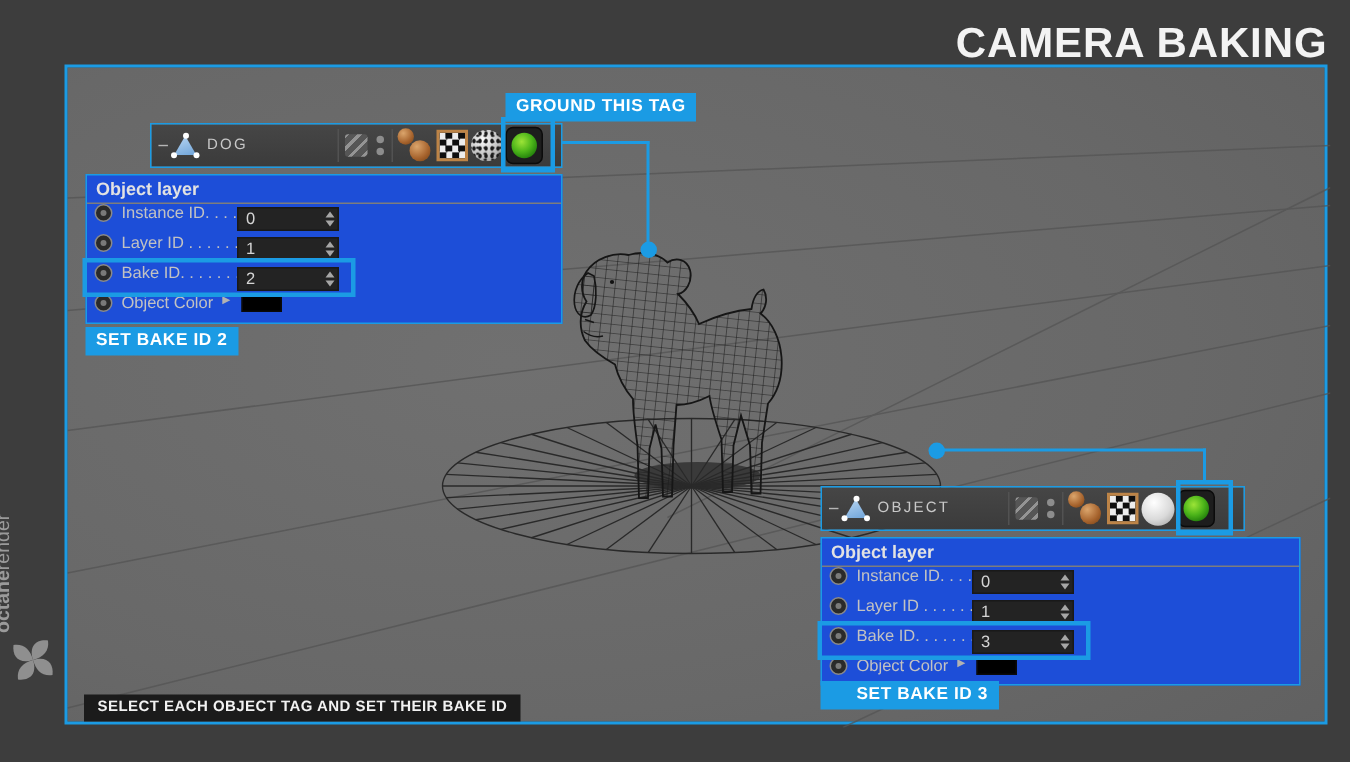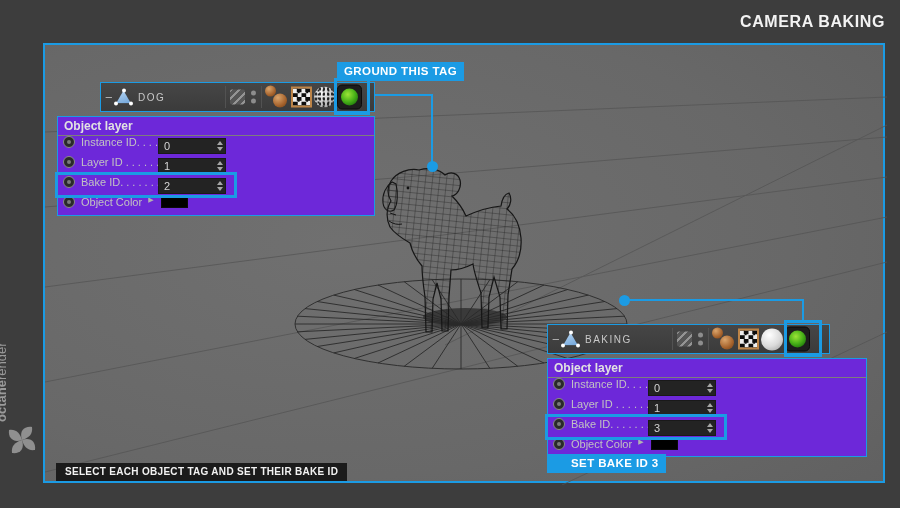--- a/index.html
+++ b/index.html
@@ -1,21 +1,21 @@
 <!DOCTYPE html>
 <html><head>
 <meta charset="utf-8">
 <style>
   :root{ --accent:#1b9be4; }
   *{margin:0;padding:0;box-sizing:border-box;}
   body{background:#222;font-family:"Liberation Sans","DejaVu Sans",sans-serif;}
   #root{position:relative;width:900px;height:508px;background:#3d3d3d;overflow:hidden;}
 
   
-  .title{position:absolute;right:15px;top:13px;font-weight:bold;font-size:16px;letter-spacing:.6px;color:#f3f3f3;white-space:nowrap;}
+  .title{position:absolute;right:15px;top:13px;font-weight:bold;font-size:28px;letter-spacing:.6px;color:#f3f3f3;white-space:nowrap;}
 
   
   #viewport{position:absolute;left:43px;top:43px;width:842px;height:440px;
     border:2px solid var(--accent);
     background:radial-gradient(120% 120% at 35% 45%, #707070 0%, #686868 45%, #585858 100%);}
   #scene{position:absolute;left:0;top:0;}
 
   
   .objrow{position:absolute;height:30px;background:linear-gradient(#464646,#3b3b3b);
     border:1px solid var(--accent);}
@@ -47,21 +47,21 @@
       radial-gradient(#222 0.8px,transparent 1.4px),
       radial-gradient(circle at 38% 32%,#fbfbfb,#bcbcbc 60%,#8e8e8e);
     background-size:4px 5px,5px 4px,100% 100%;background-position:0 0,2px 2px,0 0;}
   .wsphere{width:22px;height:22px;border-radius:50%;
     background:radial-gradient(circle at 38% 30%,#ffffff,#dadada 55%,#9c9c9c);}
   .octag{width:25px;height:25px;border-radius:5px;background:#1d1d1d;border:1px solid #0b0b0b;position:relative;}
   .octag::after{content:"";position:absolute;left:3px;top:3px;width:17px;height:17px;border-radius:50%;
     background:radial-gradient(circle at 40% 35%,#9ce437 0%,#4db51a 45%,#1f7c0b 80%,#155e06 100%);}
 
   
-  .panel{position:absolute;background:#6d28d9;border:1px solid var(--accent);padding-top:2px;}
+  .panel{position:absolute;background:#1d4ed8;border:1px solid var(--accent);padding-top:2px;}
   .phead{height:17px;line-height:14px;padding-left:6px;font-size:12px;font-weight:bold;color:#e2e2e2;
     border-bottom:1px solid #7d7d7d;}
   .prow{position:relative;height:20px;display:flex;padding-left:5px;}
   .radio{width:12px;height:12px;border-radius:50%;background:#2a2a2a;border:1px solid #8a8a8a;position:relative;flex:none;}
   .radio::after{content:"";position:absolute;left:3px;top:3px;width:4px;height:4px;border-radius:50%;background:#7a7a7a;}
   .plabel{margin-left:6px;font-size:11px;color:#c2c2c2;white-space:nowrap;}
   .field{position:absolute;left:100px;top:2px;width:68px;height:16px;background:#232323;border:1px solid #191919;}
   .fval{position:absolute;left:5px;top:1px;font-size:11px;color:#d4d4d4;}
   .stepper{position:absolute;right:2px;top:50%;transform:translateY(-50%);display:flex;flex-direction:column;gap:2px;}
   .stepper i{width:0;height:0;border-left:3.5px solid transparent;border-right:3.5px solid transparent;}
@@ -238,30 +238,31 @@
       </span>
     </div>
     <div class="prow">
       <span class="radio"></span>
       <span class="plabel">Object Color</span>
       <span class="arrowr">▶</span>
       <span class="swatch"></span>
     </div>
     <div class="hl" style="left:-3px;top:55px;width:182px;height:26px;"></div>
   </div>
+  <div class="bluelabel" style="left:57px;top:218px;">SET BAKE ID 2</div>
 
   <div class="objrow" style="left:547px;top:324px;width:283px;">
     <span class="minus">−</span>
     <span class="cone">
         <b></b>
         <i class="t"></i>
         <i class="l"></i>
         <i class="r"></i>
       </span>
-    <span class="objname">BAKING</span>
+    <span class="objname">OBJECT</span>
     <span class="rowdiv" style="left:124px;"></span>
     <span class="visicon"></span>
     <span class="visdots">
         <i></i>
         <i></i>
       </span>
     <span class="rowdiv" style="left:160px;"></span>
     <span class="tags">
       <span class="tag mat"></span>
       <span class="tag checker"></span>

